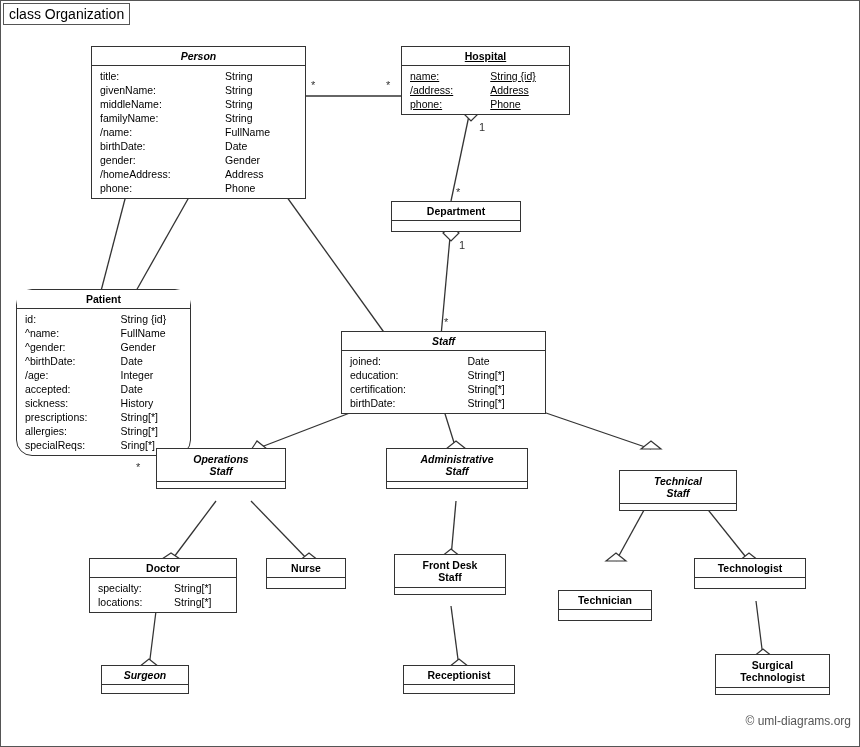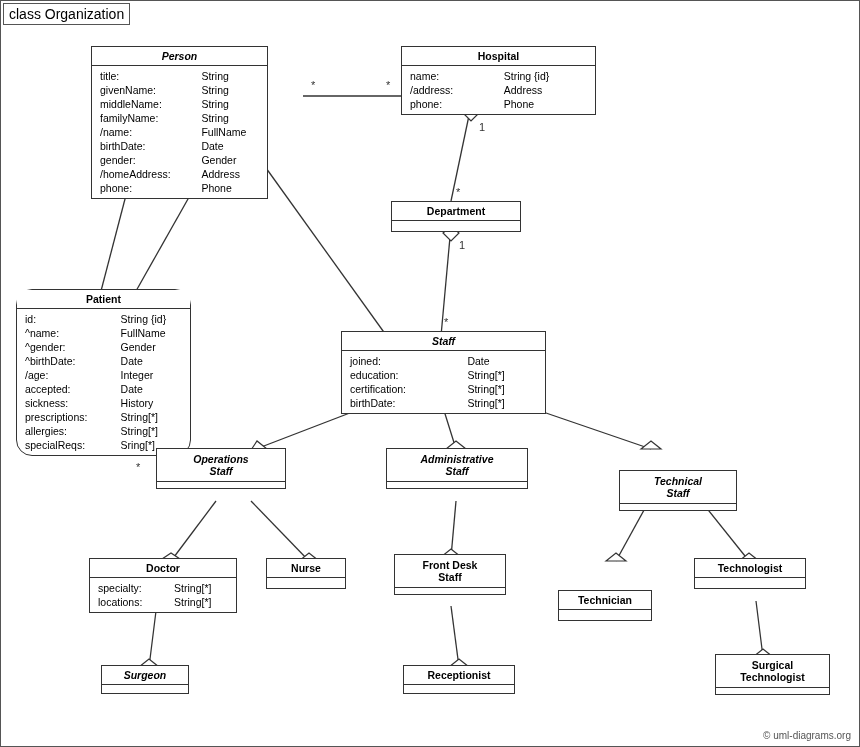--- a/index.html
+++ b/index.html
@@ -53,23 +53,23 @@
       position: absolute;
       top: 2px;
       left: 2px;
       font-size: 14px;
       background: #fff;
       border: 1px solid #555;
       padding: 2px 5px;
     }
     .copyright {
       position: absolute;
-      bottom: 5px;
+      bottom: 18px;
       right: 8px;
-      font-size: 10px;
+      font-size: 12px;
       color: #555;
     }
 
     
     #svg-overlay {
       position: absolute;
       top: 0; left: 0;
       width: 860px;
       height: 747px;
       pointer-events: none;
@@ -151,21 +151,21 @@
 
     <line x1="135" y1="290" x2="200" y2="175" stroke="#333" stroke-width="1.3" stroke-dasharray="none"></line>
     <polygon points="192,170 202,168 198,180" fill="white" stroke="#333" stroke-width="1.2"></polygon>
 
     <text x="60" y="432" font-size="11" fill="#333">*</text>
 
     <line x1="100" y1="445" x2="200" y2="460" stroke="#333" stroke-width="1.3" stroke-dasharray="4,3"></line>
     <text x="135" y="470" font-size="11" fill="#333">*</text>
   </svg>
 
-  <div class="class-box" style="left:90px; top:45px; width:177px;">
+  <div class="class-box" style="left:90px; top:45px; width:215px;">
     <div class="class-title italic">Person</div>
     <div class="class-body">
       <table>
         <tbody>
             <tr>
               <td>title:</td>
               <td>String</td>
             </tr>
         <tr>
               <td>givenName:</td>
@@ -197,21 +197,21 @@
             </tr>
         <tr>
               <td>phone:</td>
               <td>Phone</td>
             </tr>
       </tbody>
         </table>
     </div>
   </div>
 
-  <div class="class-box" style="left:400px; top:45px; width:195px;">
+  <div class="class-box" style="left:400px; top:45px; width:169px;text-decoration:underline;">
     <div class="class-title">Hospital</div>
     <div class="class-body">
       <table>
         <tbody>
             <tr>
               <td>name:</td>
               <td>String {id}</td>
             </tr>
         <tr>
               <td>/address:</td>

